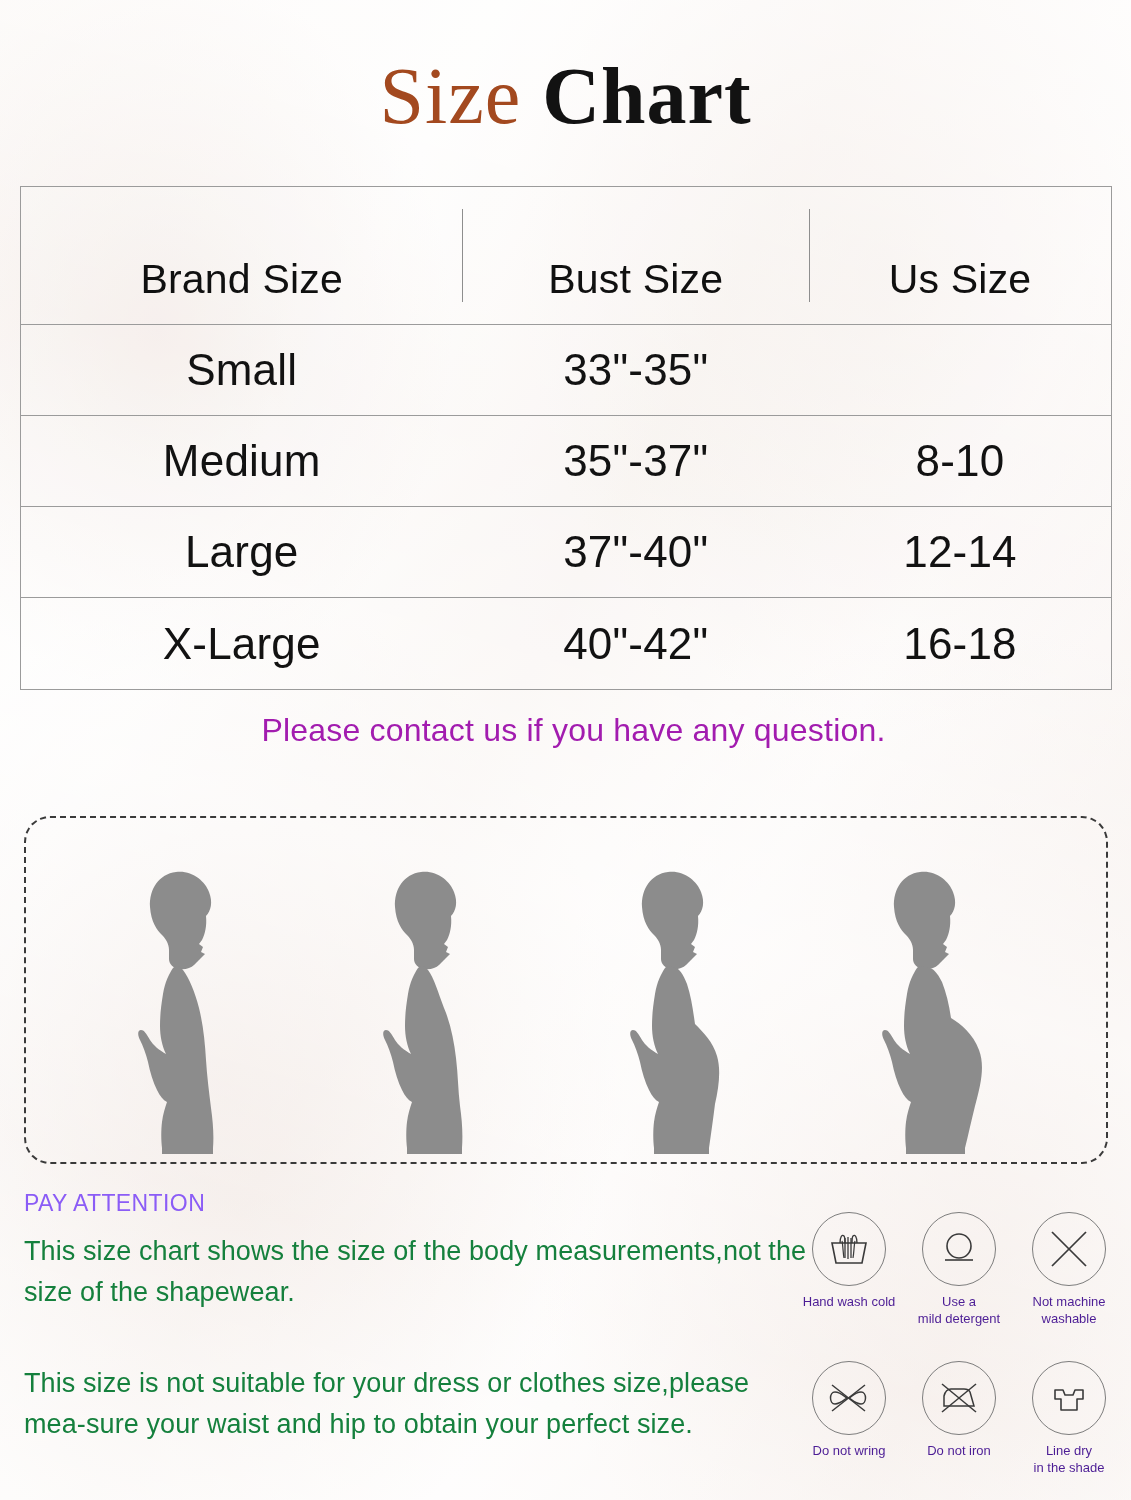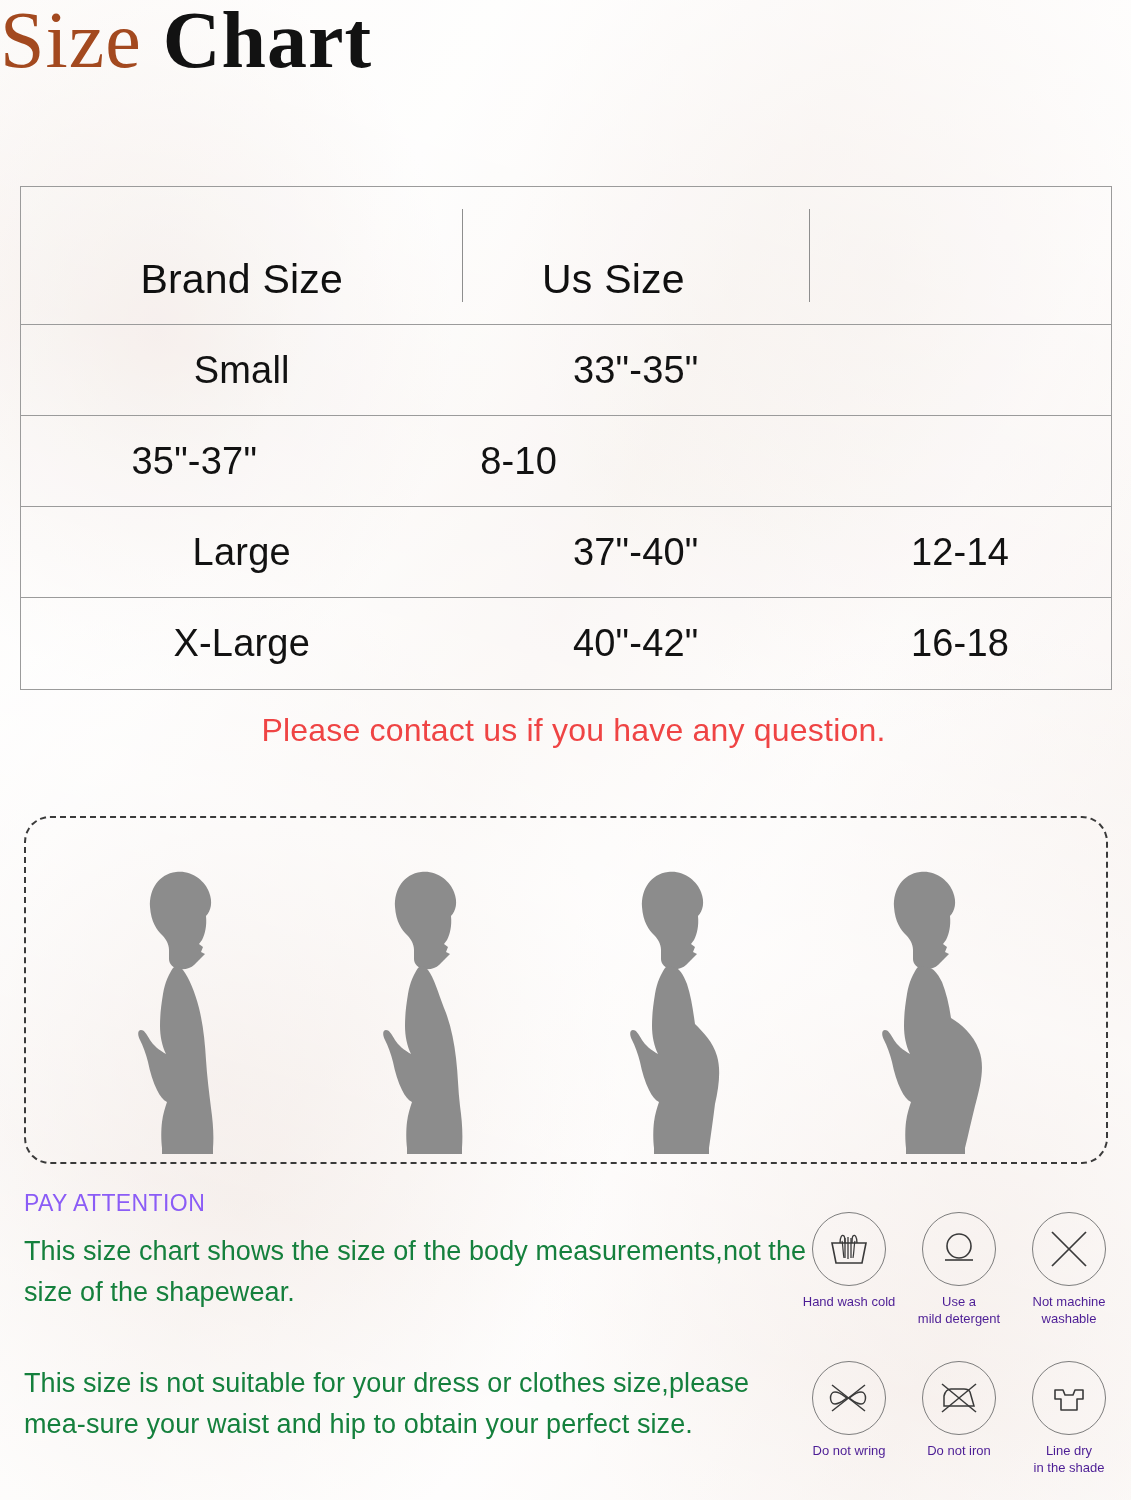--- a/index.html
+++ b/index.html
@@ -32,20 +32,22 @@
     position: absolute;
     inset: 0;
     background:
       linear-gradient(196deg, rgba(255,255,255,0.75) 0%, rgba(255,255,255,0.30) 34%, rgba(255,255,255,0.72) 58%, rgba(255,255,255,0.38) 80%, rgba(255,255,255,0.74) 100%);
   }
 
   #page { position: relative; z-index: 2; width: 1131px; height: 1500px; }
 
   
   .title-wrap {
+    text-align: center;
+    padding-top: 56px;
     height: 112px;
     box-sizing: border-box;
   }
   .title {
     font-family: "Liberation Serif", "DejaVu Serif", serif;
     font-size: 80px;
     line-height: 1;
     letter-spacing: 1px;
     font-weight: 400;
   }
@@ -77,42 +79,42 @@
   .c3 { width: 27.7%; text-align: center; }
 
   .trow.head .cell {
     font-size: 41px;
     color: #101010;
     font-weight: 400;
     letter-spacing: 0.2px;
     margin-top: 48px;
   }
   .trow.body .cell {
-    font-size: 38px;
+    font-size: 44px;
     color: #121212;
     letter-spacing: 0.2px;
   }
   .vdiv {
     position: absolute;
     top: 22px;
     bottom: 22px;
     width: 1px;
     background: #8e8e8e;
   }
   .vdiv.v1 { left: 40.5%; }
   .vdiv.v2 { left: 72.3%; }
 
   
   .contact {
     position: absolute;
     left: 16px; right: 0;
     top: 712px;
     text-align: center;
     font-size: 32px;
-    color: #ef4444;
+    color: #a21caf;
     letter-spacing: 0.2px;
   }
 
   
   .silbox {
     position: absolute;
     left: 24px;
     top: 816px;
     width: 1084px;
     height: 348px;
@@ -193,31 +195,33 @@
   <div class="title-wrap">
     <span class="title">
       <span class="t1">Size</span><span class="t1">&nbsp;</span><span class="t2">Chart</span>
     </span>
   </div>
 
   <div class="table">
 
     <div class="trow head">
       <div class="cell c1">Brand Size</div>
+      <div class="cell c2">Bust Size</div>
       <div class="cell c3">Us Size</div>
       <div class="vdiv v1"></div>
       <div class="vdiv v2"></div>
     </div>
 
     <div class="trow body">
       <div class="cell c1">Small</div>
       <div class="cell c2">33"-35"</div>
     </div>
 
     <div class="trow body">
+      <div class="cell c1">Medium</div>
       <div class="cell c2">35"-37"</div>
       <div class="cell c3">8-10</div>
     </div>
 
     <div class="trow body">
       <div class="cell c1">Large</div>
       <div class="cell c2">37"-40"</div>
       <div class="cell c3">12-14</div>
     </div>
 

